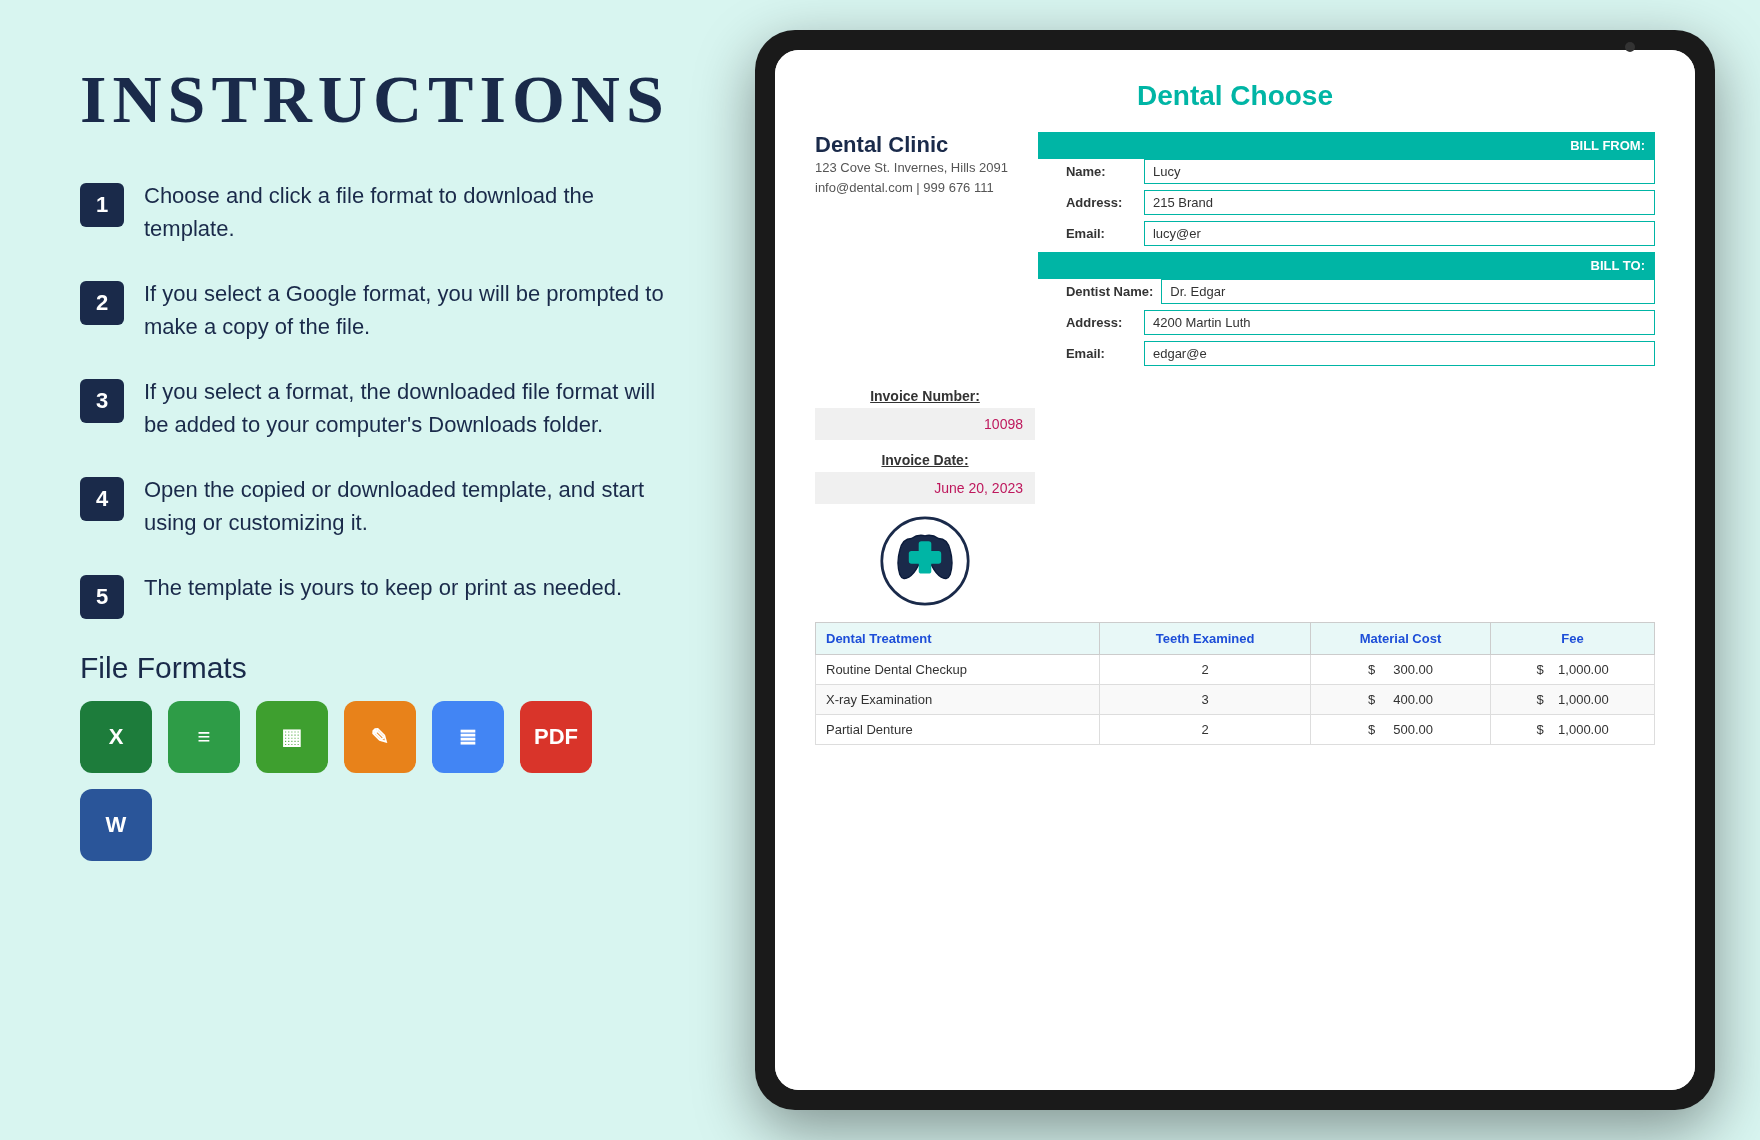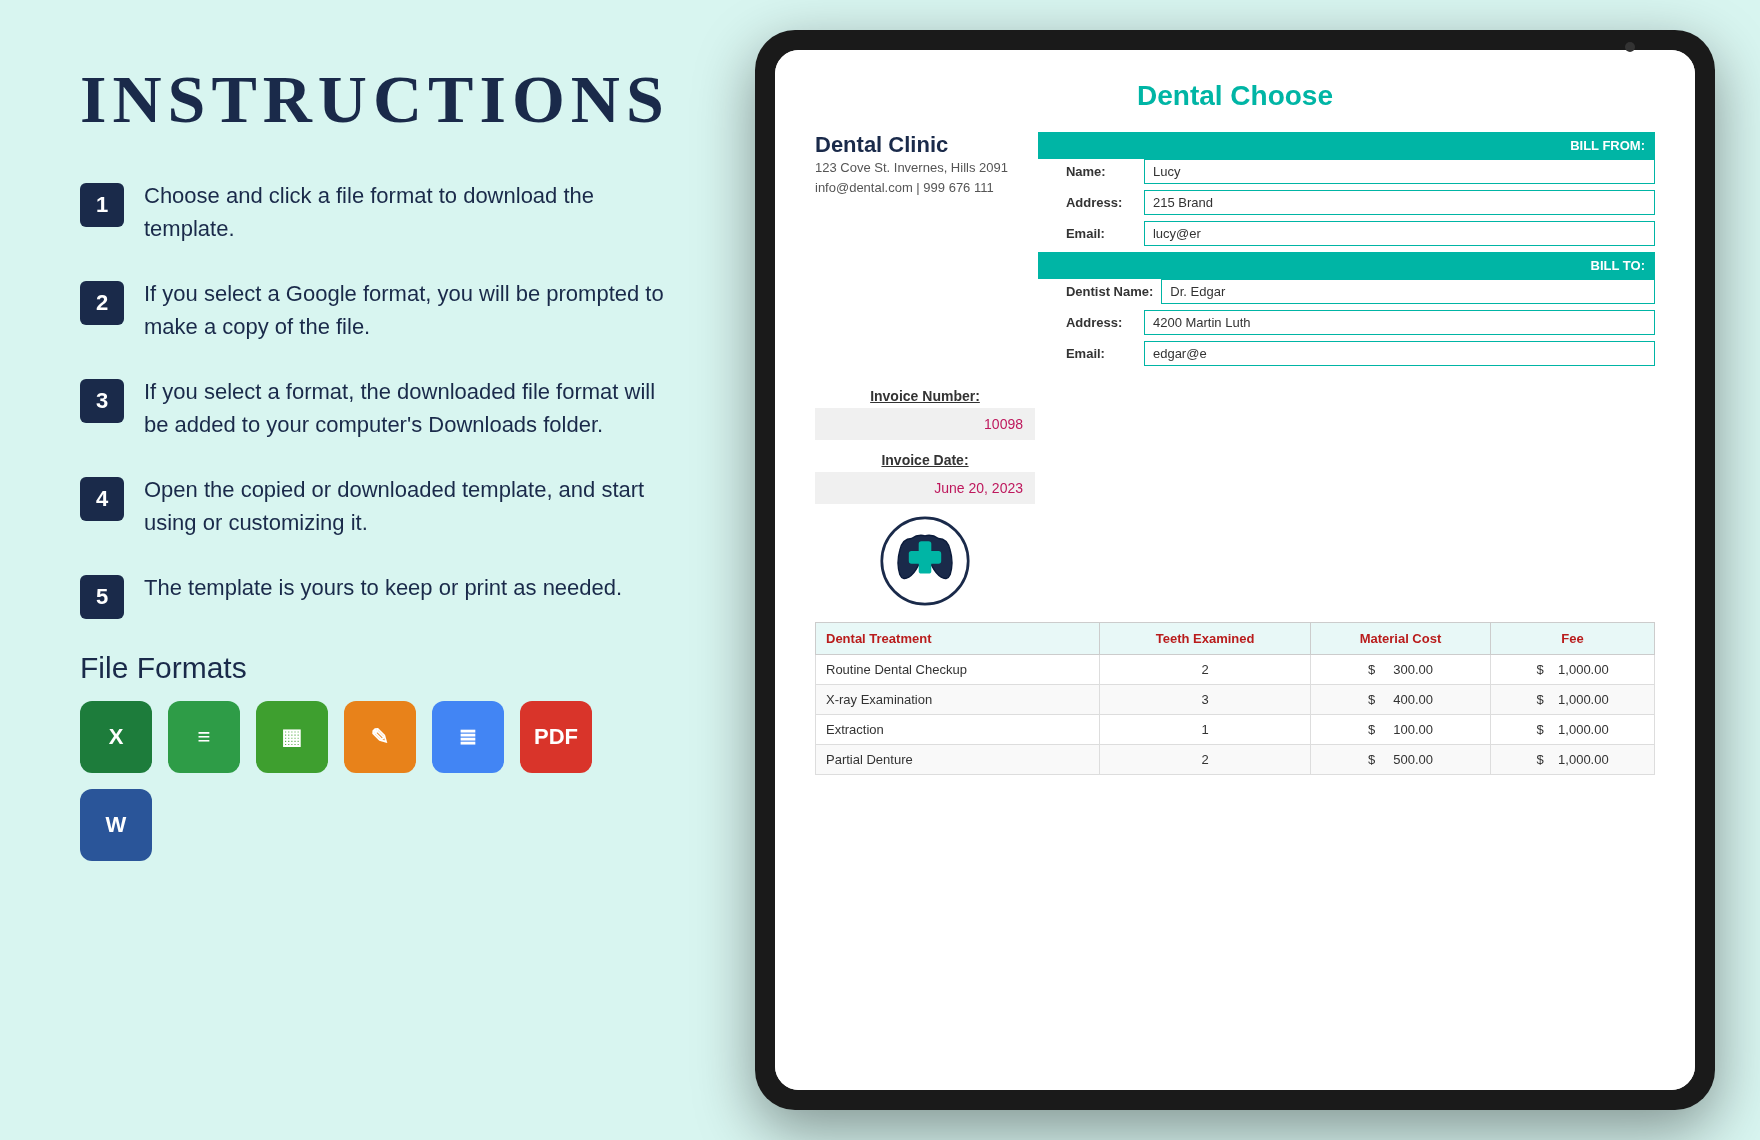--- a/index.html
+++ b/index.html
@@ -245,21 +245,21 @@
     
     .invoice-table {
       width: 100%;
       border-collapse: collapse;
       font-family: Arial, sans-serif;
       font-size: 13px;
     }
 
     .invoice-table th {
       background: #e8f8f7;
-      color: #b91c1c;
+      color: #1d4ed8;
       font-weight: bold;
       padding: 8px 10px;
       text-align: center;
       border: 1px solid #ccc;
     }
 
     .invoice-table th:first-child {
       text-align: left;
     }
 
@@ -452,26 +452,20 @@
       <td>$ &nbsp;&nbsp;&nbsp; 300.00</td>
       <td>$ &nbsp;&nbsp; 1,000.00</td>
     </tr>
               <tr>
       <td>X-ray Examination</td>
       <td>3</td>
       <td>$ &nbsp;&nbsp;&nbsp; 400.00</td>
       <td>$ &nbsp;&nbsp; 1,000.00</td>
     </tr>
               <tr>
-      <td>Extraction</td>
-      <td>1</td>
-      <td>$ &nbsp;&nbsp;&nbsp; 100.00</td>
-      <td>$ &nbsp;&nbsp; 1,000.00</td>
-    </tr>
-              <tr>
       <td>Partial Denture</td>
       <td>2</td>
       <td>$ &nbsp;&nbsp;&nbsp; 500.00</td>
       <td>$ &nbsp;&nbsp; 1,000.00</td>
     </tr>
             </tbody>
         </table>
 
       </div>
     </div>

